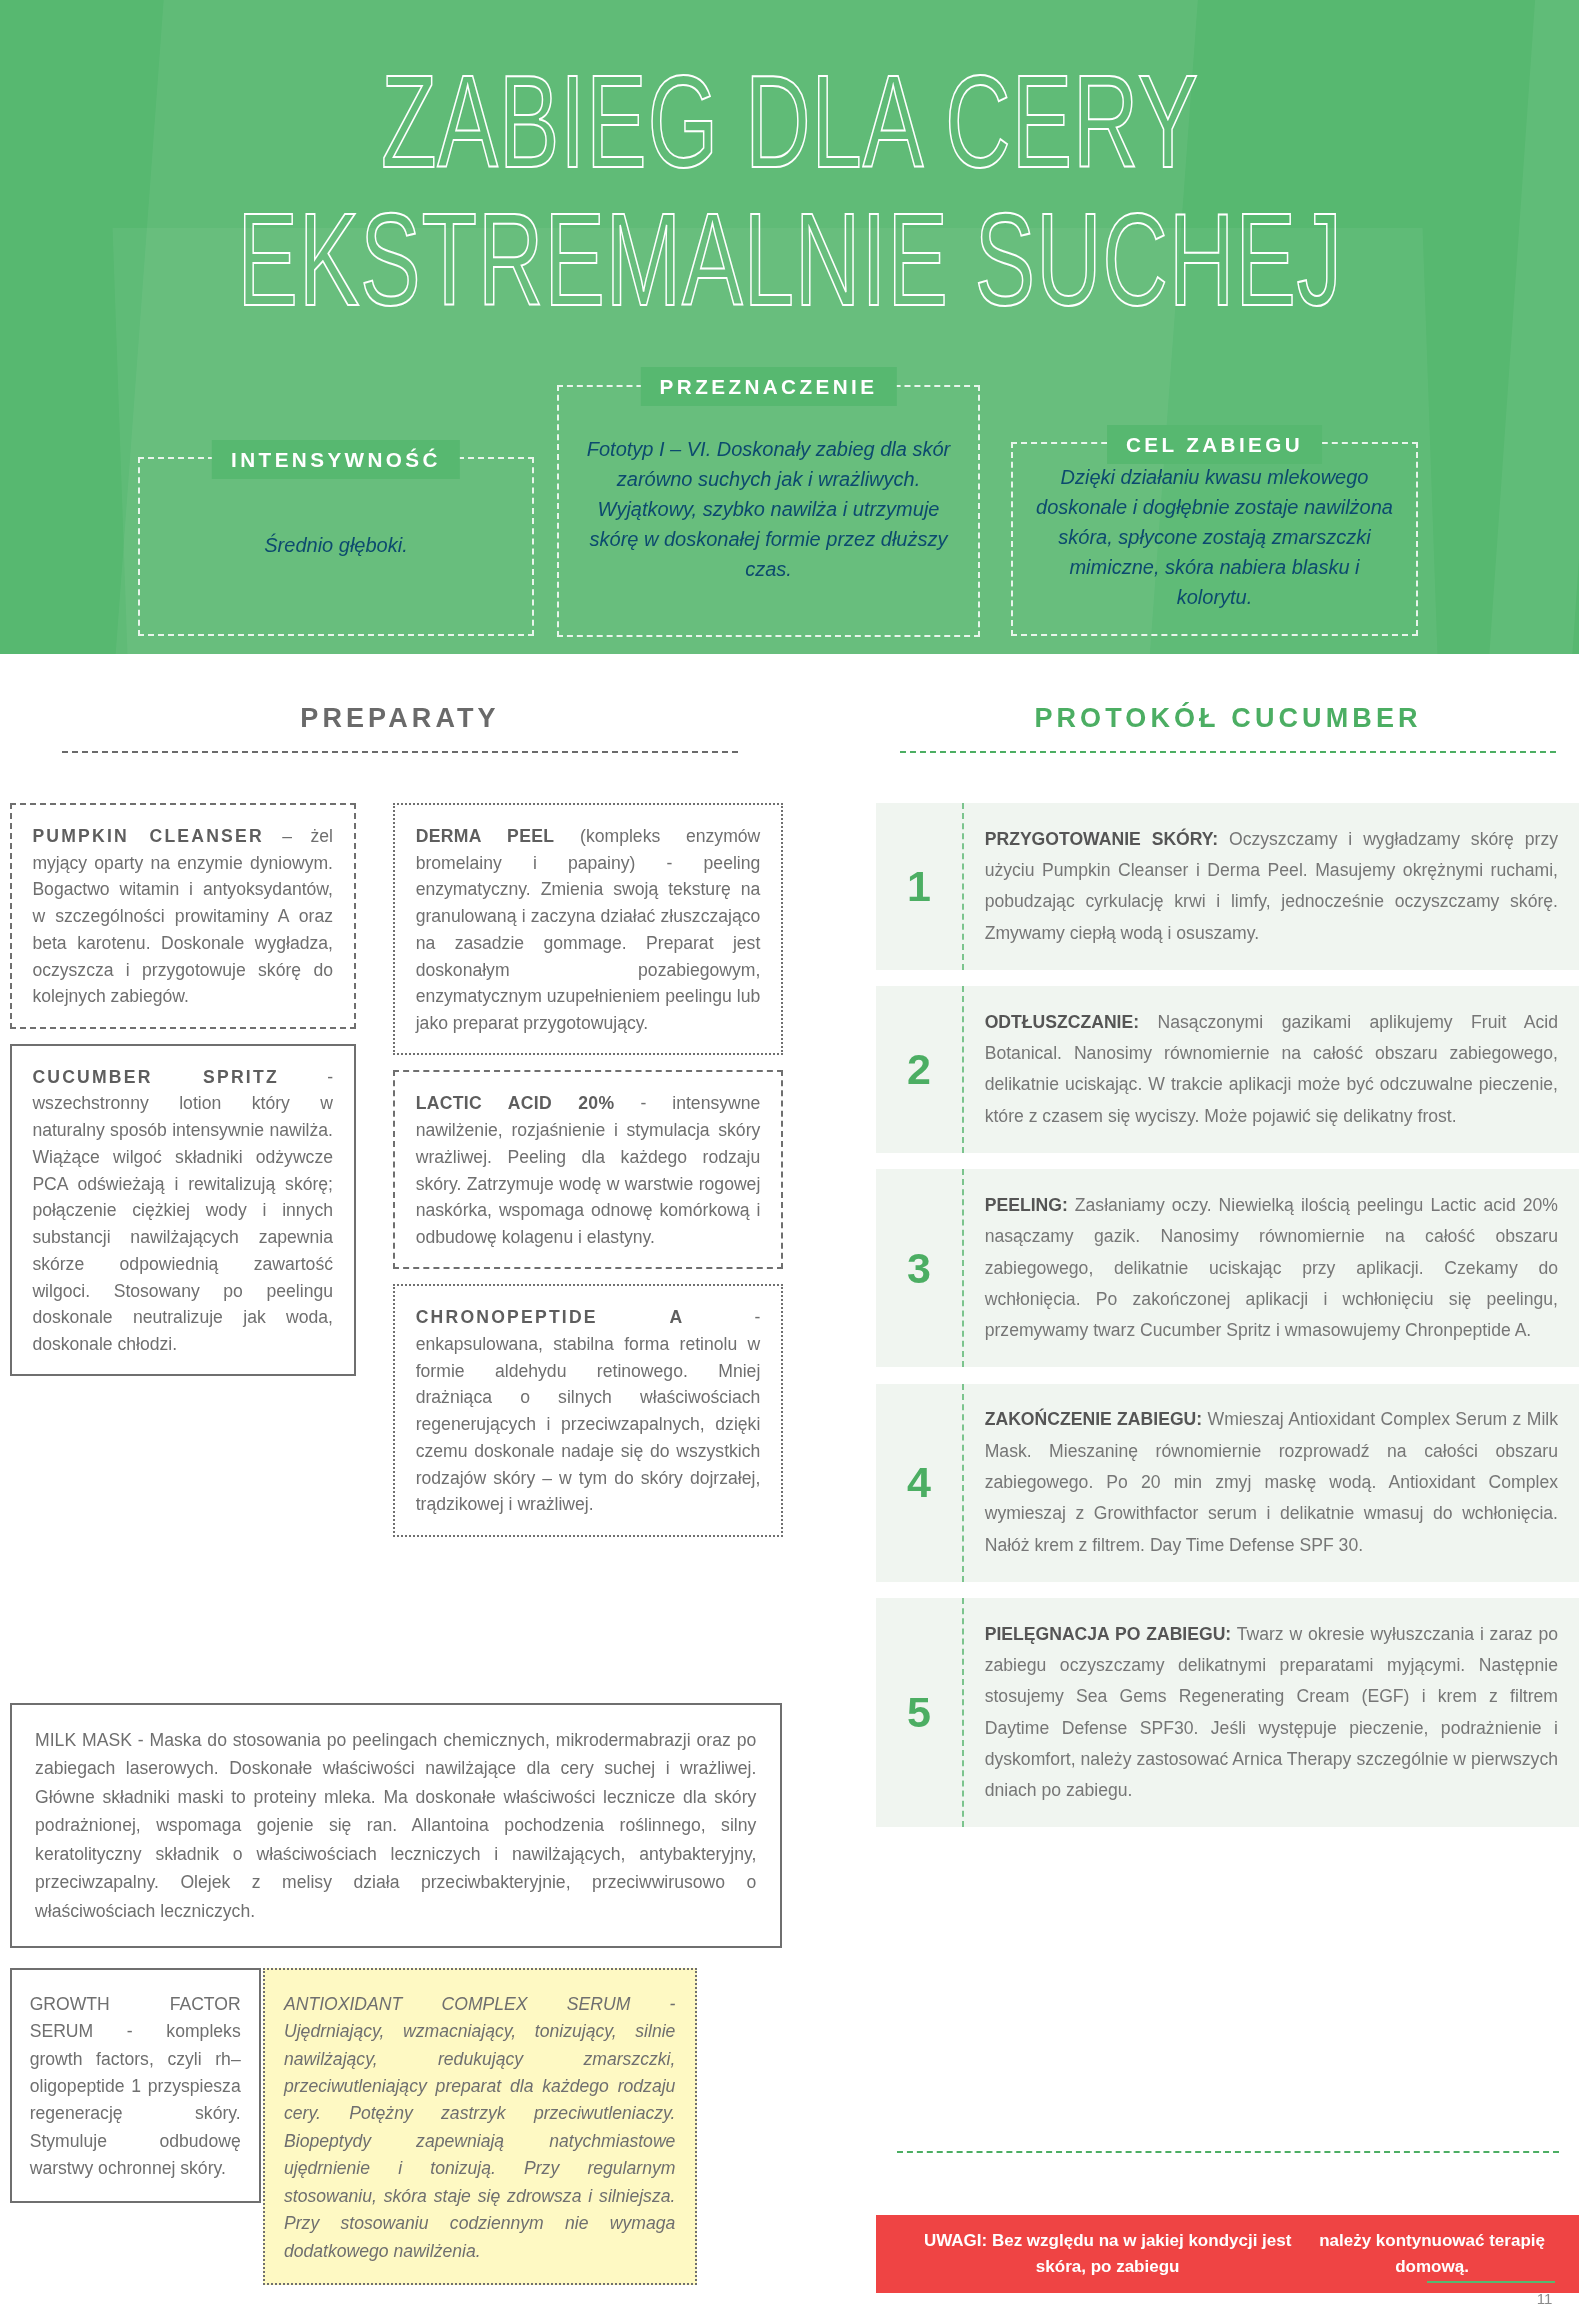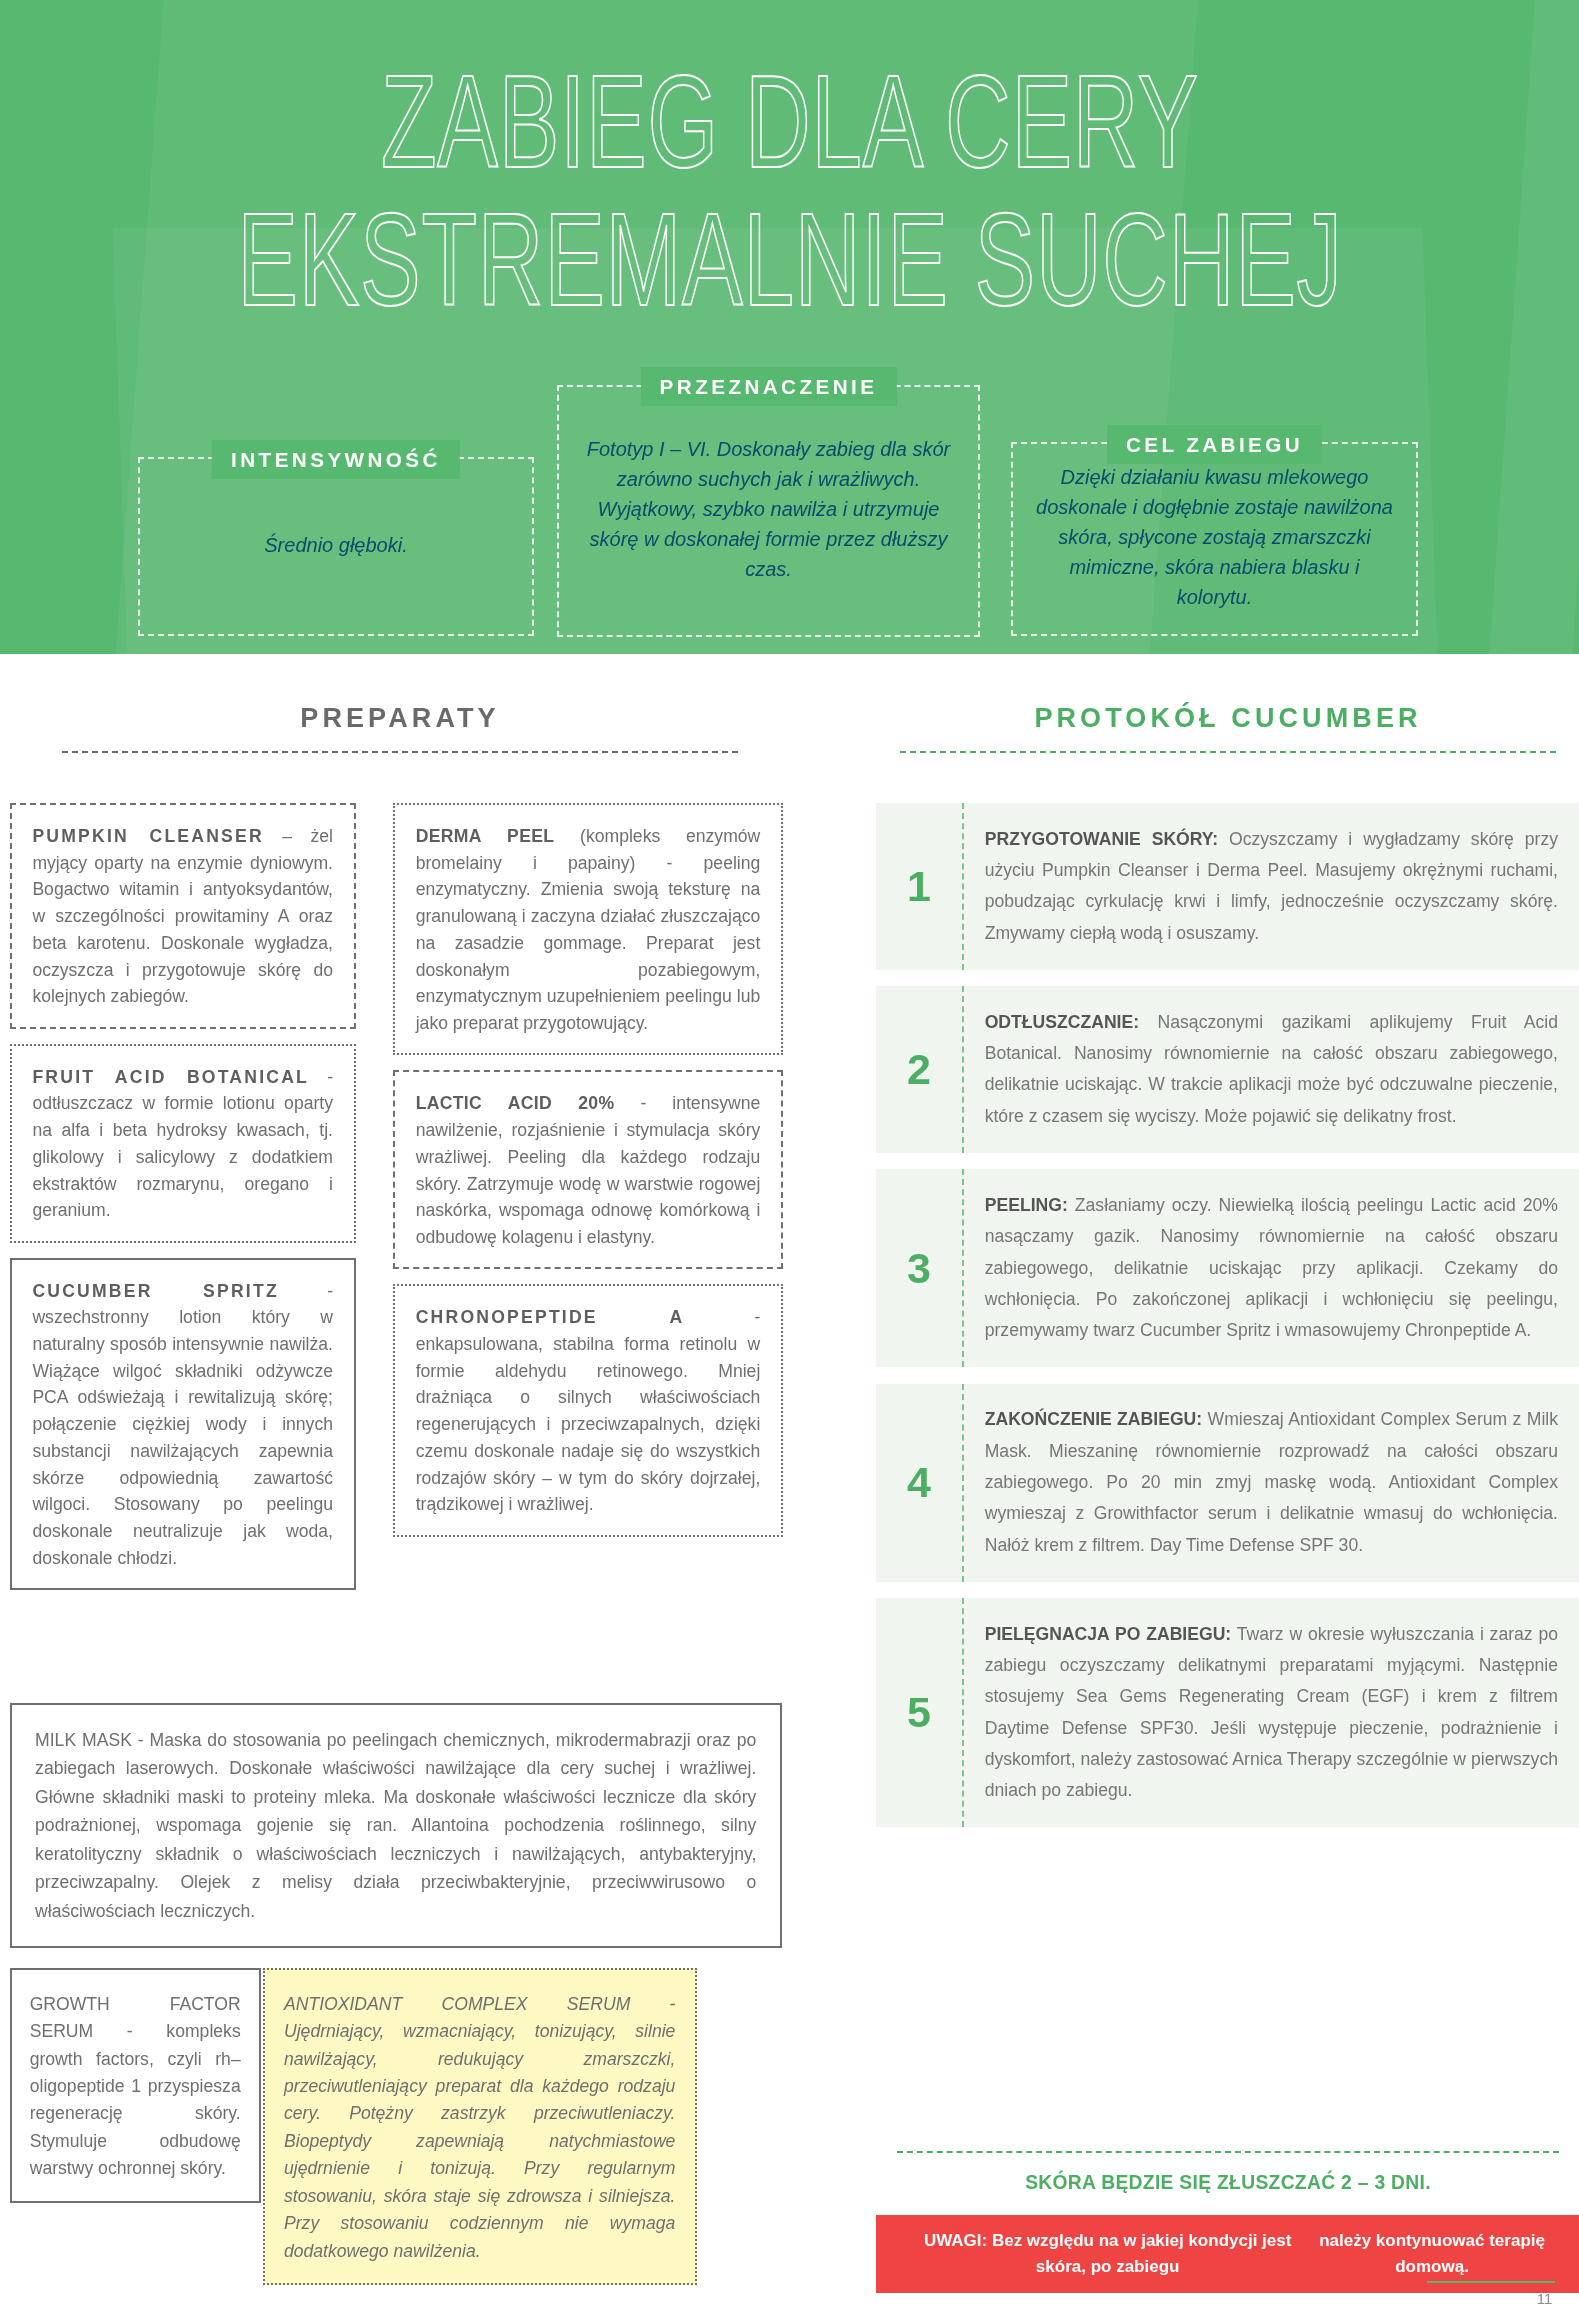--- a/index.html
+++ b/index.html
@@ -359,23 +359,20 @@
   <div class="sh-title">PROTOKÓŁ CUCUMBER</div>
   <div class="sh-rule"></div>
 </div>
 
 <div class="prep-col" id="prep-col-1">
 
   <div class="prep-box">
     <p><span class="pname tracked">PUMPKIN CLEANSER</span><span> – żel myjący oparty na enzymie dyniowym. Bogactwo witamin i antyoksydantów, w szczególności prowitaminy A oraz beta karotenu. Doskonale wygładza, oczyszcza i przygotowuje skórę do kolejnych zabiegów.</span></p>
   </div>
 
-  <div class="prep-box style-dotted">
-    <p><span class="pname tracked">FRUIT ACID BOTANICAL</span><span> - odtłuszczacz w formie lotionu oparty na alfa i beta hydroksy kwasach, tj. glikolowy i salicylowy z dodatkiem ekstraktów rozmarynu, oregano i geranium.</span></p>
-  </div>
 
   <div class="prep-box style-solid">
     <p><span class="pname tracked">CUCUMBER SPRITZ</span><span> - wszechstronny lotion który w naturalny sposób intensywnie nawilża. Wiążące wilgoć składniki odżywcze PCA odświeżają i rewitalizują skórę; połączenie ciężkiej wody i innych substancji nawilżających zapewnia skórze odpowiednią zawartość wilgoci. Stosowany po peelingu doskonale neutralizuje jak woda, doskonale chłodzi.</span></p>
   </div>
 
 </div>
 
 <div class="prep-col" id="prep-col-2">
 
   <div class="prep-box style-dotted">
@@ -432,21 +429,20 @@
 
   <div class="proto-step">
     <div class="proto-num">5</div>
     <div class="proto-text"><span class="step-title">PIELĘGNACJA PO ZABIEGU:</span><span> Twarz w okresie wyłuszczania i zaraz po zabiegu oczyszczamy delikatnymi preparatami myjącymi. Następnie stosujemy Sea Gems Regenerating Cream (EGF) i krem z filtrem Daytime Defense SPF30. Jeśli występuje pieczenie, podrażnienie i dyskomfort, należy zastosować Arnica Therapy szczególnie w pierwszych dniach po zabiegu.</span></div>
   </div>
 
 </div>
 
 <div id="proto-footer">
   <div class="pf-rule"></div>
-  <div class="pf-text">SKÓRA BĘDZIE SIĘ ZŁUSZCZAĆ 2 – 3 DNI.</div>
 </div>
 
 <div id="warning-box">
   <div>UWAGI: Bez względu na w jakiej kondycji jest skóra, po zabiegu</div>
   <div>należy kontynuować terapię domową.</div>
 </div>
 
 <div id="page-rule"></div>
 <div id="page-number">11</div>
 

